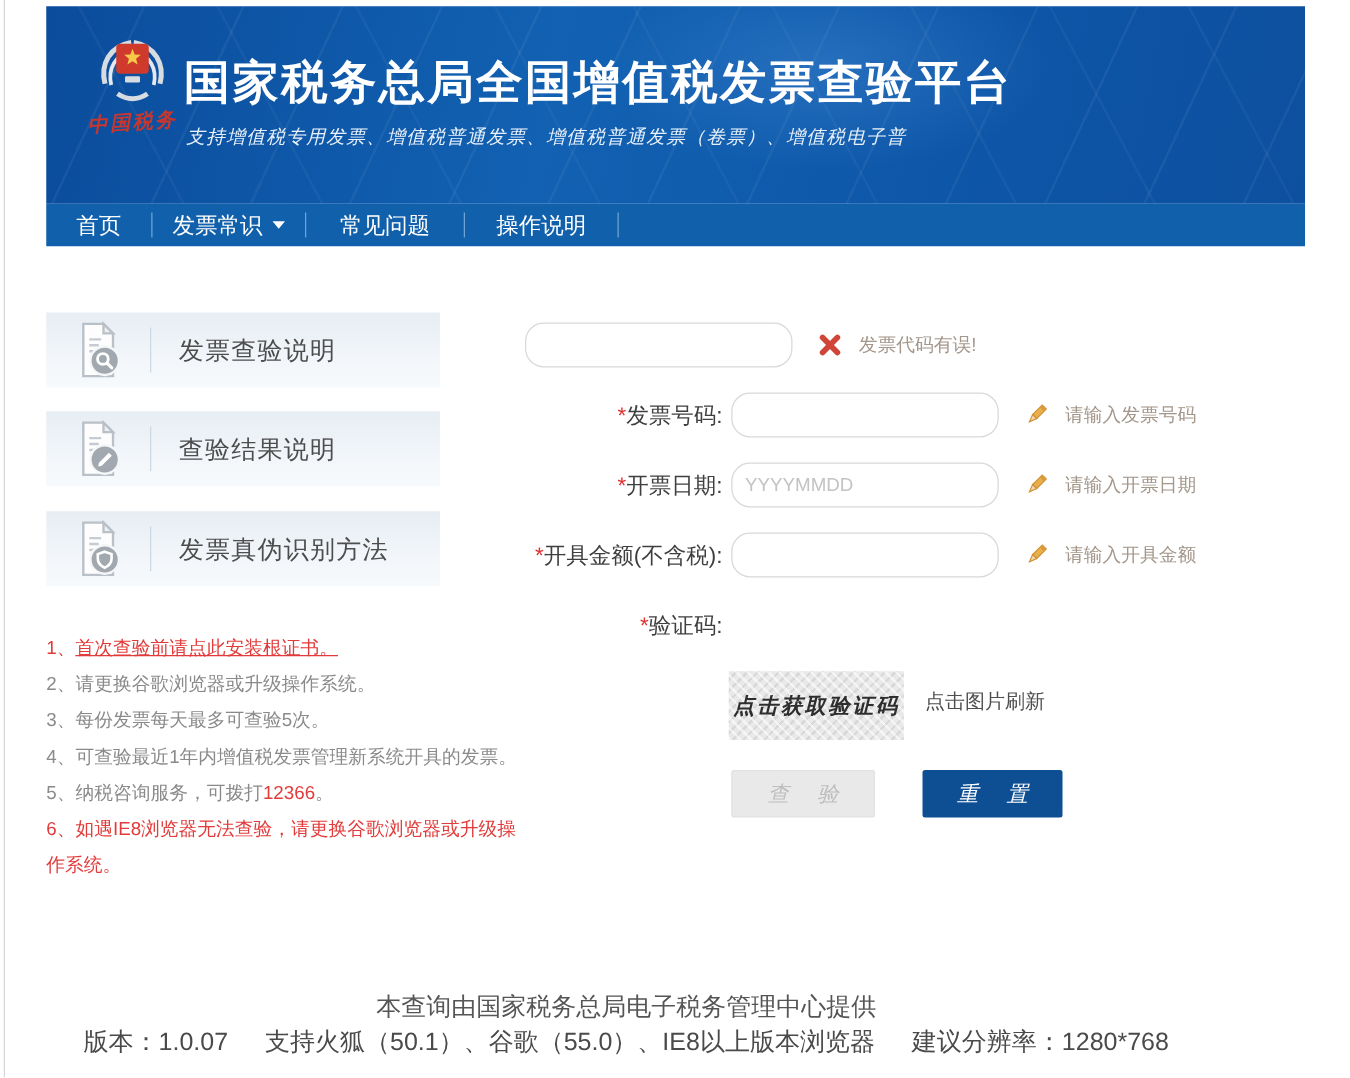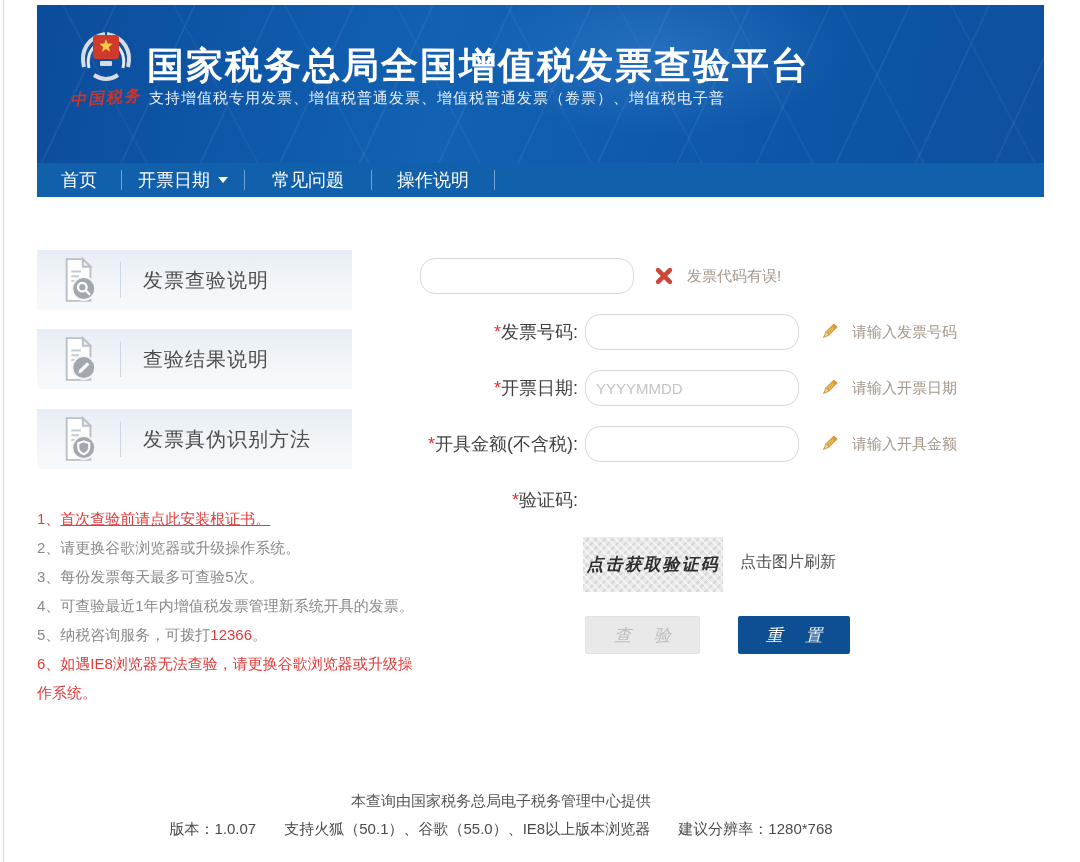--- a/index.html
+++ b/index.html
@@ -16,22 +16,22 @@
             radial-gradient(260px 120px at 62% 30%, rgba(90,160,230,.30), transparent 70%),
             repeating-linear-gradient(115deg, transparent 0 70px, rgba(255,255,255,.05) 70px 72px),
             repeating-linear-gradient(62deg, transparent 0 96px, rgba(255,255,255,.04) 96px 98px);}
   .logo{position:absolute;left:21px;top:18px;width:96px;z-index:2;text-align:center;}
   .logo-emblem{display:block;margin:0 auto;}
   .logo-text{margin-top:1px;color:#c8372d;font-weight:bold;font-style:italic;font-size:16px;
              letter-spacing:2px;font-family:"DejaVu Serif","Liberation Serif",serif;
              transform:rotate(-4deg);}
   .banner-title{position:absolute;left:110px;top:36px;margin:0;z-index:2;color:#fff;
                 font-size:37px;font-weight:bold;letter-spacing:2px;}
-  .banner-subtitle{position:absolute;left:112px;top:84px;margin:0;z-index:2;color:#e8f1fa;
-                   font-size:15px;letter-spacing:1px;}
+  .banner-subtitle{position:absolute;left:112px;top:95px;margin:0;z-index:2;color:#e8f1fa;
+                   font-size:15px;font-style:italic;letter-spacing:1px;}
 
   
   .nav{position:absolute;left:37px;top:163px;width:1007px;height:34px;background:#1160ab;
        display:flex;align-items:center;z-index:3;}
   .nav-item{height:100%;display:flex;align-items:center;justify-content:center;
             color:#fff;font-size:18px;cursor:pointer;}
   .nav-item.w1{width:84px;} .nav-item.w2{width:122px;} .nav-item.w3{width:126px;} .nav-item.w4{width:122px;}
   .nav-sep{width:1px;height:20px;background:#6fa3d4;}
   .caret{width:0;height:0;border-left:5px solid transparent;border-right:5px solid transparent;
          border-top:6px solid #fff;margin-left:8px;}
@@ -72,21 +72,21 @@
   .captcha-refresh{position:absolute;left:740px;top:537px;height:55px;line-height:50px;
                    font-size:16px;color:#4f4f4f;}
 
   .btn{position:absolute;top:616px;height:38px;border:none;border-radius:2px;font-size:17px;
        letter-spacing:9px;text-indent:9px;cursor:pointer;
        font-family:"Liberation Sans","DejaVu Sans",sans-serif;font-style:italic;}
   .btn-check{left:585px;width:115px;background:#e9e9e9;border:1px solid #e2e2e2;color:#bdbdbd;cursor:default;}
   .btn-reset{left:738px;width:112px;background:#0e4f93;color:#fff;}
 
   
-  .footer{position:absolute;left:0;width:1002px;text-align:center;color:#555;font-size:15px;}
+  .footer{position:absolute;left:0;width:1002px;text-align:center;color:#555;font-size:20px;}
   .footer.l1{top:792px;}
   .footer.l2{top:820px;color:#4a4a4a;}
   .footer.l2 span{margin:0 12px;}
 </style>
 </head>
 <body>
 
 <div class="edge-line"></div>
 
 <header class="banner">
@@ -106,21 +106,21 @@
   <h1 class="banner-title">国家税务总局全国增值税发票查验平台</h1>
   <p class="banner-subtitle">支持增值税专用发票、增值税普通发票、增值税普通发票（卷票）、增值税电子普</p>
 </header>
 
 <nav class="nav">
   <div class="nav-item w1">
     <span>首页</span>
   </div>
   <div class="nav-sep"></div>
   <div class="nav-item w2">
-    <span>开票日期</span>
+    <span>发票常识</span>
     <span class="caret"></span>
   </div>
   <div class="nav-sep"></div>
   <div class="nav-item w3">
     <span>常见问题</span>
   </div>
   <div class="nav-sep"></div>
   <div class="nav-item w4">
     <span>操作说明</span>
   </div>

